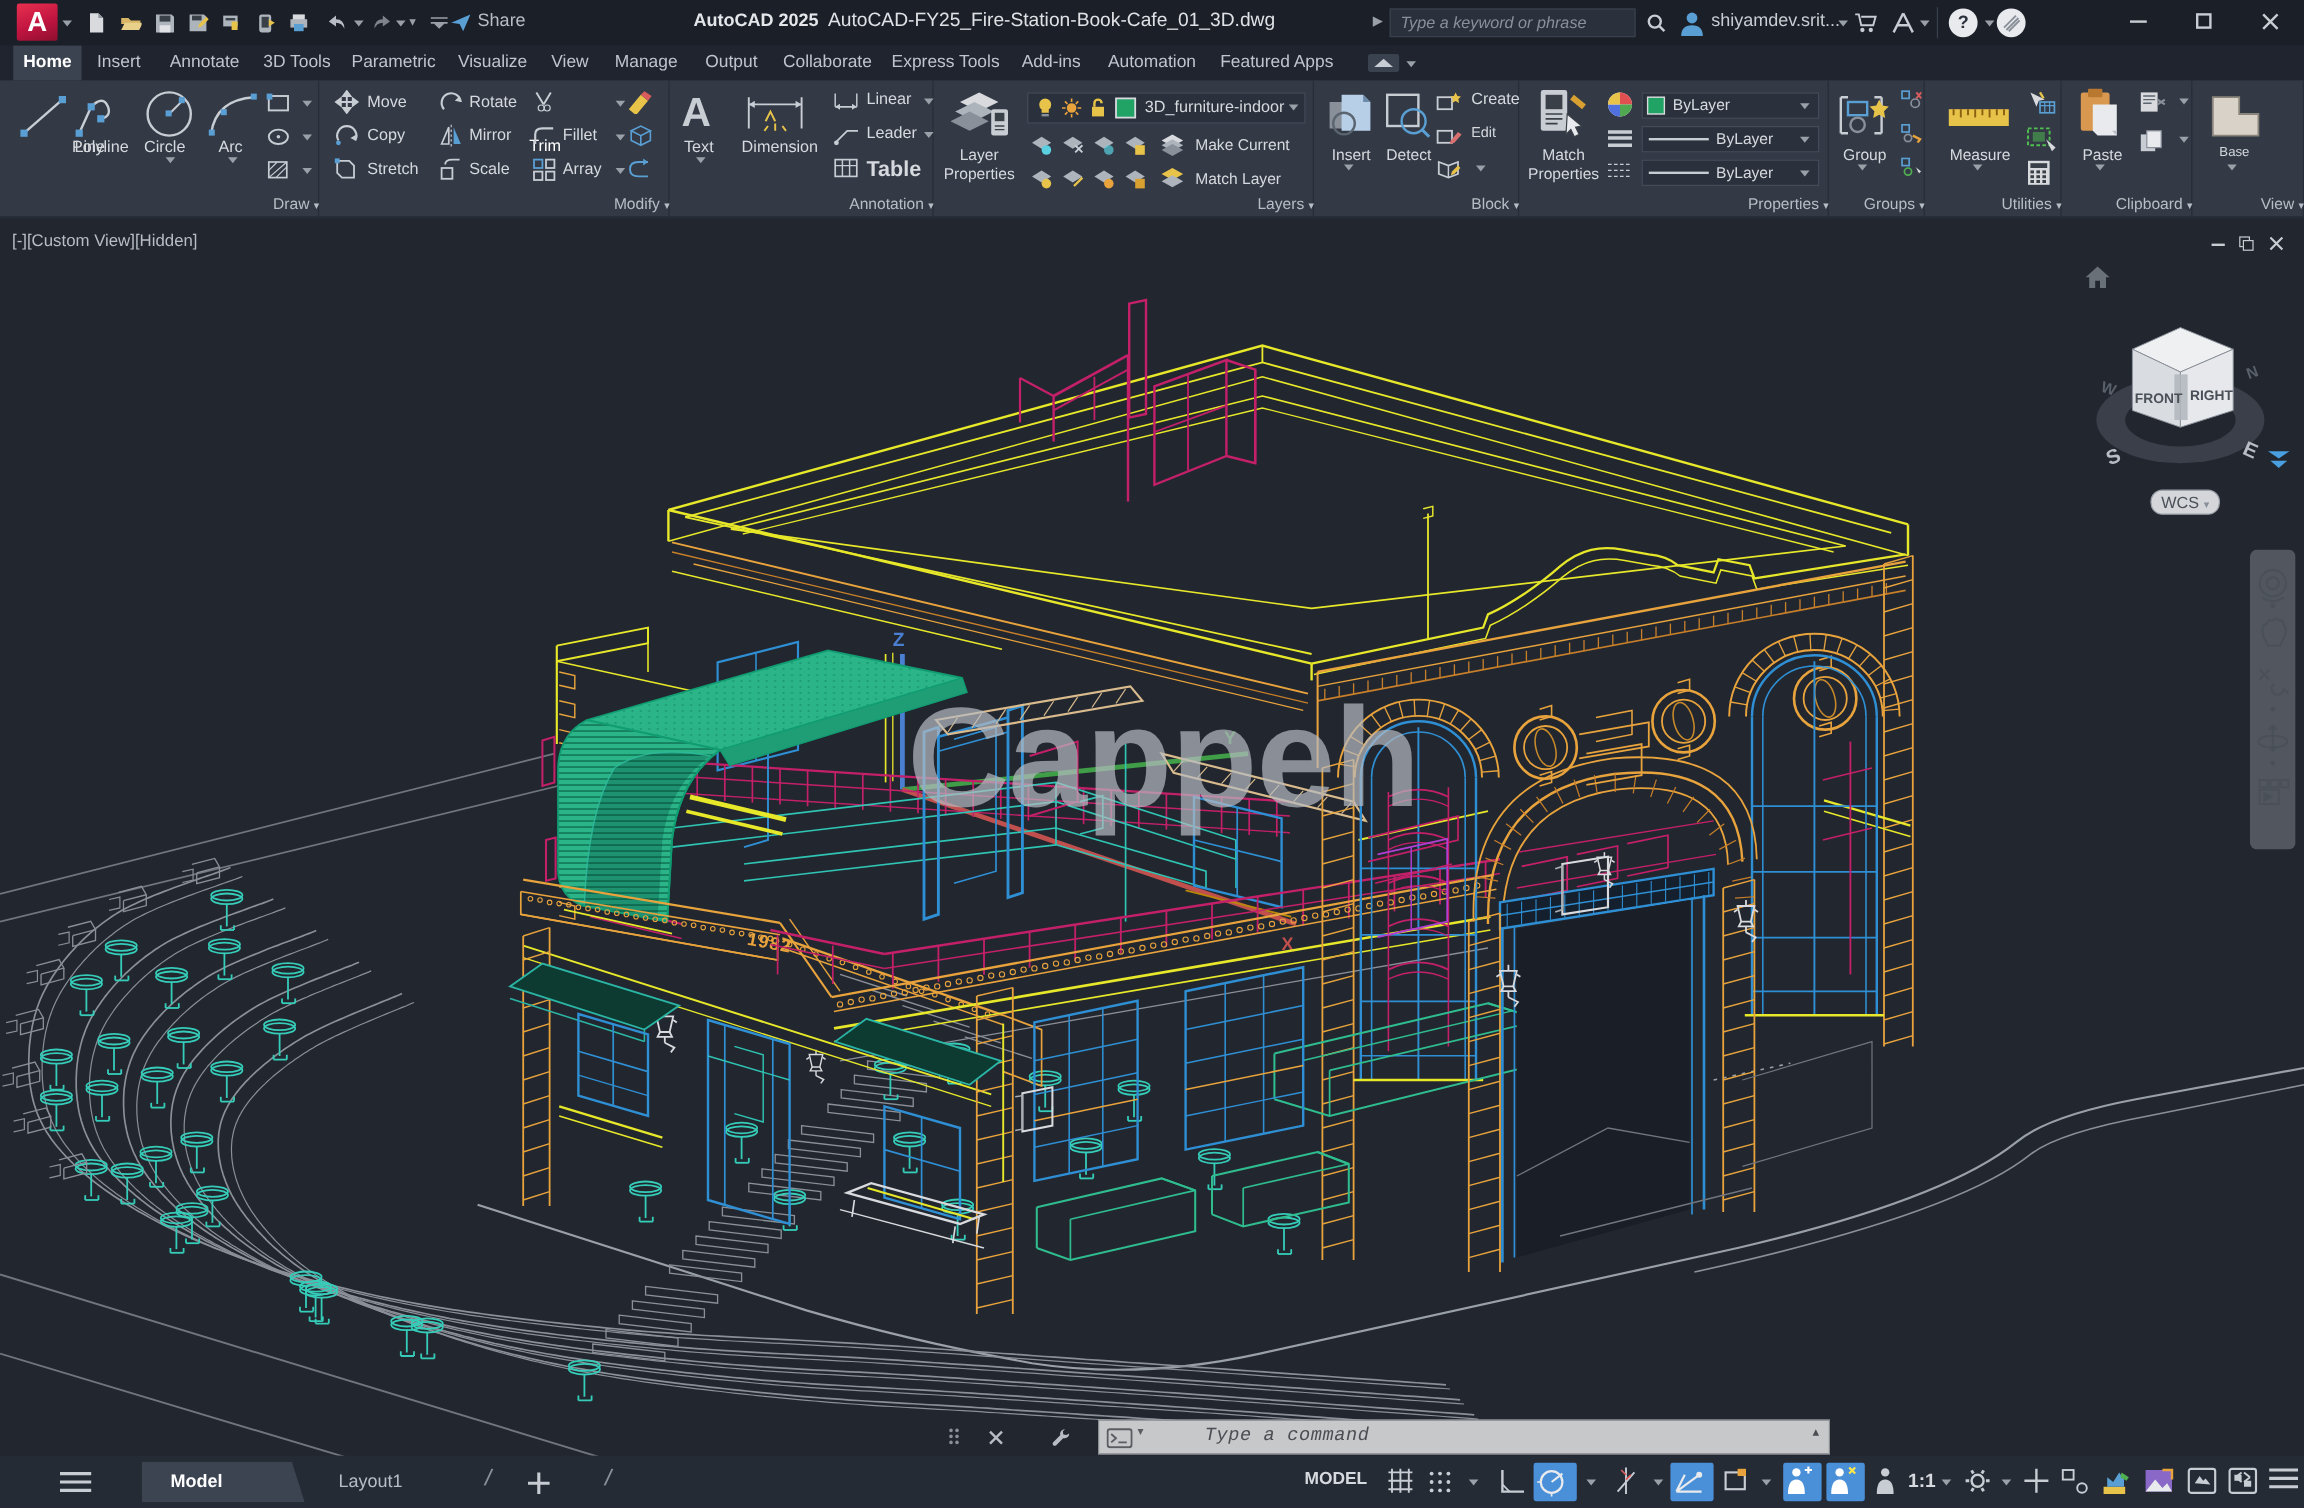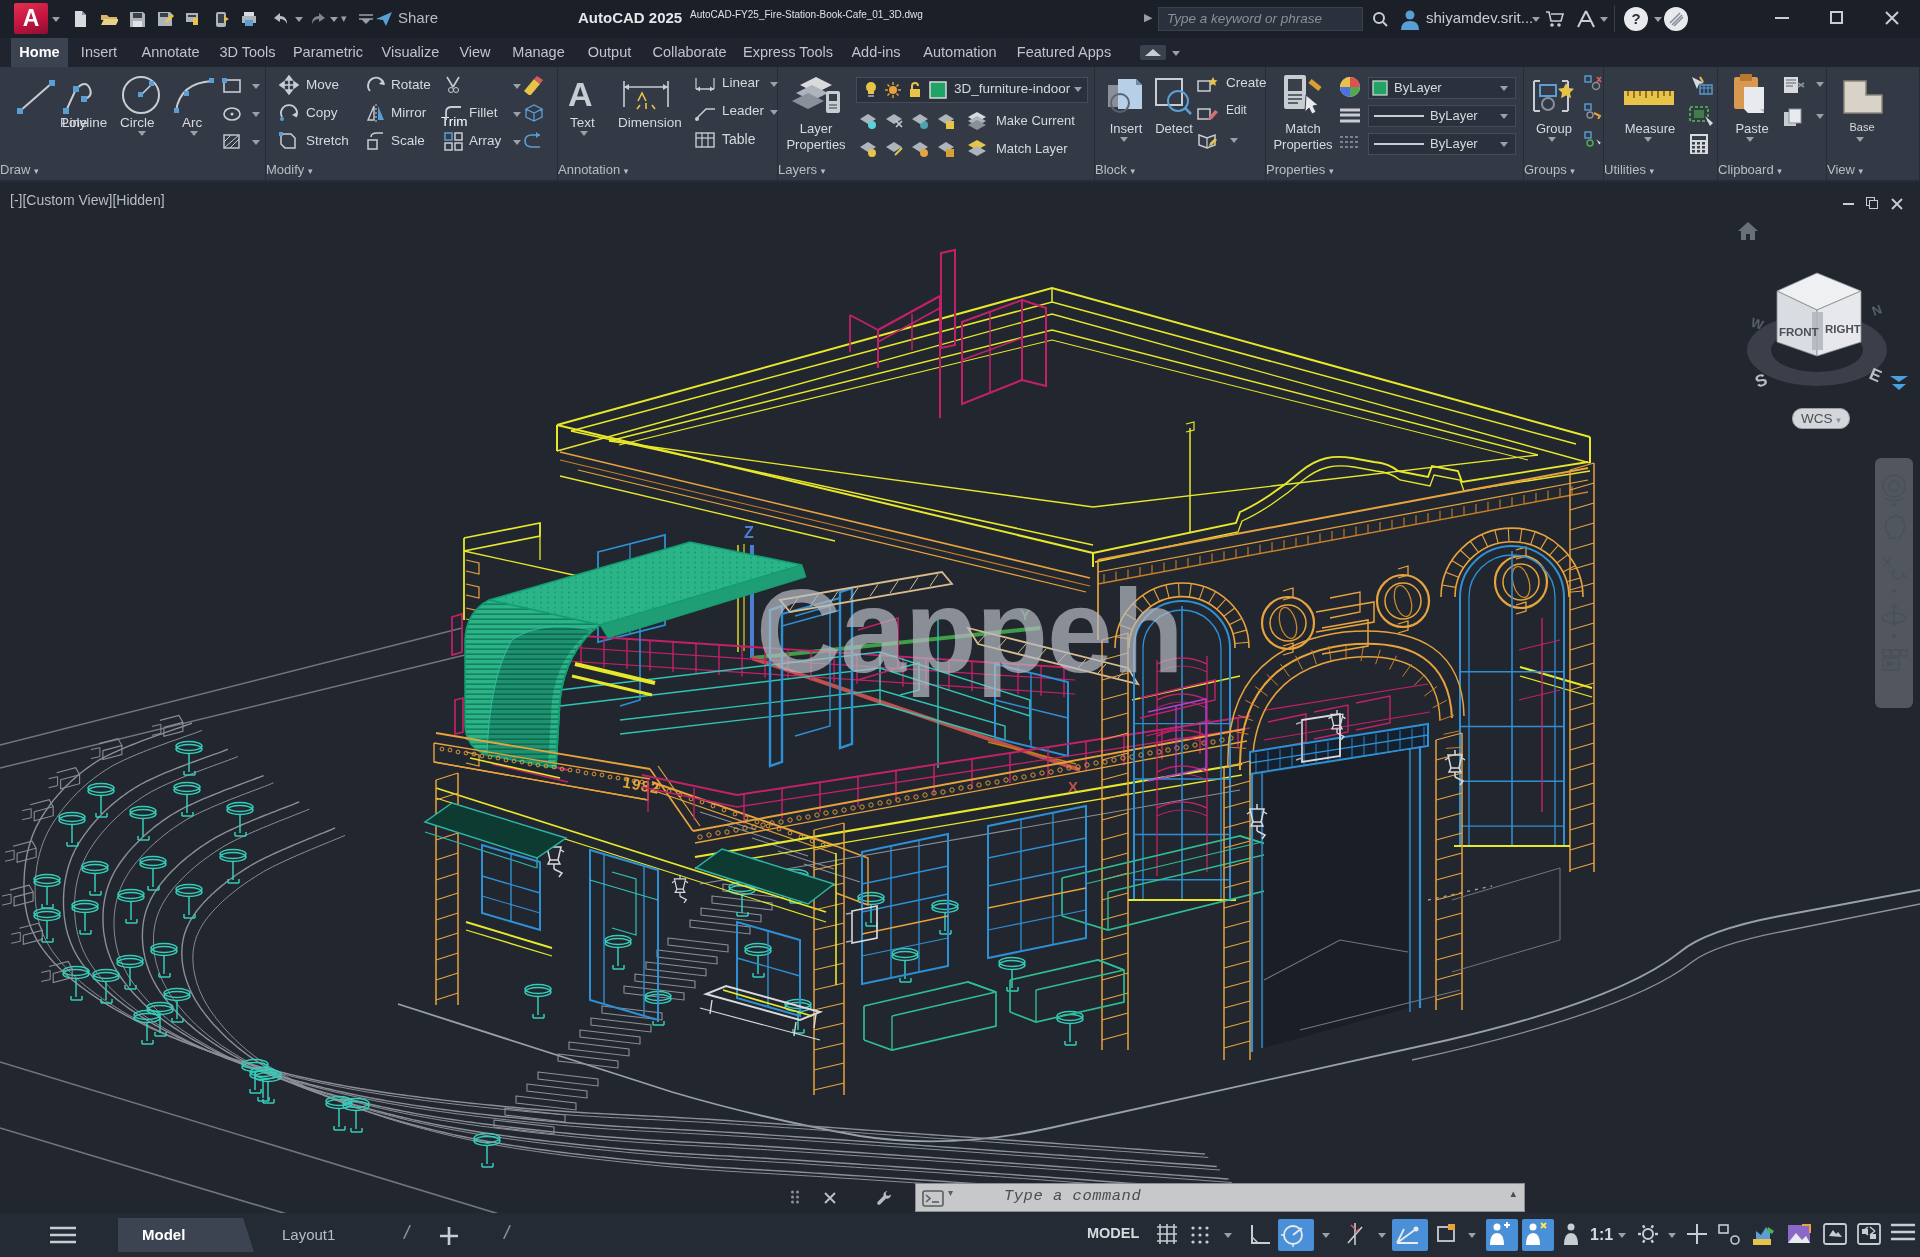--- a/index.html
+++ b/index.html
@@ -6,21 +6,21 @@
 html,body { width:1920px; height:1257px; overflow:hidden; background:#242933; font-family:"Liberation Sans", sans-serif; }
 #app { position:absolute; inset:0; width:1920px; height:1257px; }
 #titlebar { position:absolute; left:0; top:0; width:1920px; height:38px; background:#1a1f28; }
 .tb-txt { position:absolute; top:9px; color:#d8d8d8; font-size:15px; white-space:nowrap; }
 #apbtn { position:absolute; left:14px; top:3px; width:34px; height:31px; background:linear-gradient(160deg,#e8304f 0%,#c01440 55%,#8e0f30 100%); border-radius:2px; color:#fff; font-weight:bold; font-size:23px; text-align:center; line-height:30px; }
 .caret { position:absolute; width:0; height:0; border-left:4.5px solid transparent; border-right:4.5px solid transparent; border-top:5px solid #9aa0a8; }
 #tabrow { position:absolute; left:0; top:38px; width:1920px; height:29px; background:#1f242e; }
 .rtab { position:absolute; top:0; height:29px; line-height:29px; color:#c0c4cc; font-size:14.5px; }
 .rtab.sel { background:#3b4350; color:#ffffff; font-weight:bold; }
 #ribbon { position:absolute; left:0; top:67px; width:1920px; height:115px; background:#333a46; border-bottom:2px solid #272d38; }
-.plabel { position:absolute; bottom:3px; text-align:left; color:#b8bdc5; font-size:13px; }
+.plabel { position:absolute; bottom:3px; text-align:right; color:#b8bdc5; font-size:13px; }
 #dwg { position:absolute; left:0; top:182px; width:1920px; height:1031px; background:#22272f; }
 #cmdbar { position:absolute; left:787px; top:1183px; width:748px; height:30px; }
 #cmdbox { position:absolute; left:128px; top:0; width:610px; height:29px; background:#c6c8ca; border:1px solid #8a8d92; }
 #statusbar { position:absolute; left:0; top:1213px; width:1920px; height:44px; background:#252b35; }
 </style>
 </head>
 <body>
 <div id="app">
 <div id="titlebar">
       <div id="apbtn">A</div>
@@ -68,21 +68,21 @@
       <div class="caret" style="left:330px;top:17px;"></div>
       <div style="position:absolute;left:341px;top:12px;color:#9aa0a8;font-size:11px;">▾</div>
       <div style="position:absolute;left:357px;top:10px;"><svg width="18" height="18" viewBox="0 0 18 18" style="">
           <path d="M2,9 h14 M2,5 h14 M9,13 l-4,-4 h8 z" stroke="#9aa0a8" stroke-width="1.4" fill="#9aa0a8"></path>
         </svg></div>
       <div style="position:absolute;left:374px;top:9px;"><svg width="20" height="20" viewBox="0 0 20 20" style="">
           <path d="M2,10 L18,3 L12,17 L9,11 Z" fill="#5a9fd4"></path>
         </svg></div>
       <span class="tb-txt" style="left:398px;color:#b8bdc5;">Share</span>
       <span class="tb-txt" style="left:578px;color:#e4e6e9;font-weight:bold;">AutoCAD 2025</span>
-      <span class="tb-txt" style="left:690px;color:#dfe1e5;font-size:10px;">AutoCAD-FY25_Fire-Station-Book-Cafe_01_3D.dwg</span>
+      <span class="tb-txt" style="left:690px;color:#dfe1e5;font-size:16px;">AutoCAD-FY25_Fire-Station-Book-Cafe_01_3D.dwg</span>
       <div style="position:absolute;left:1144px;top:11px;color:#9aa0a8;font-size:11px;">▶</div>
       <div style="position:absolute;left:1158px;top:7px;width:205px;height:24px;background:#2b313c;border:1px solid #3a414d;color:#8a909a;font-style:italic;font-size:13.5px;line-height:22px;padding-left:8px;">Type a keyword or phrase</div>
       <div style="position:absolute;left:1371px;top:10px;"><svg width="18" height="18" viewBox="0 0 18 18" style="">
           <circle cx="8" cy="8" r="5" fill="none" stroke="#c8ccd3" stroke-width="2"></circle>
           <line x1="12" y1="12" x2="16" y2="16" stroke="#c8ccd3" stroke-width="2"></line>
         </svg></div>
       <div style="position:absolute;left:1400px;top:8px;"><svg width="20" height="22" viewBox="0 0 20 22" style="">
           <circle cx="10" cy="7" r="4.5" fill="#5a9fd4"></circle>
           <path d="M1,22 Q1,13 10,13 Q19,13 19,22 Z" fill="#5a9fd4"></path>
         </svg></div>
@@ -280,21 +280,21 @@
           <circle cx="3" cy="16" r="2" fill="#c8ccd3"></circle>
         </svg></div>
 <div style="position:absolute;left:722px;top:36px;font-size:13.5px;color:#d6d9de;white-space:nowrap;">Leader</div>
 <div class="caret" style="left:770px;top:43px;"></div>
 <div style="position:absolute;left:694px;top:64px;"><svg width="24" height="18" viewBox="0 0 24 18" style="">
           <rect x="2" y="2" width="18" height="14" stroke="#c8ccd3" stroke-width="1.4" fill="none"></rect>
           <line x1="2" y1="7" x2="20" y2="7" stroke="#c8ccd3" stroke-width="1.2"></line>
           <line x1="8" y1="2" x2="8" y2="16" stroke="#c8ccd3" stroke-width="1.2"></line>
           <line x1="14" y1="2" x2="14" y2="16" stroke="#c8ccd3" stroke-width="1.2"></line>
         </svg></div>
-<div style="position:absolute;left:722px;top:64px;font-size:14px;color:#d6d9de;white-space:nowrap;">Table</div>
+<div style="position:absolute;left:722px;top:64px;font-size:18px;color:#d6d9de;white-space:nowrap;font-weight:bold;">Table</div>
 <div style="position:absolute;left:792px;top:6px;"><svg width="52" height="44" viewBox="0 0 52 44" style="">
           <path d="M8,12 l16,-8 16,8 -16,8 z" fill="#d8dade"></path>
           <path d="M4,20 l16,-8 16,8 -16,8 z" fill="#aeb4bc"></path>
           <path d="M0,28 l16,-8 16,8 -16,8 z" fill="#8a909a"></path>
           <rect x="34" y="18" width="14" height="22" rx="2" fill="#c8ccd3"></rect>
           <rect x="37" y="21" width="8" height="7" fill="#3a4048"></rect>
           <path d="M37,32 h8 M37,35 h8" stroke="#3a4048" stroke-width="1.2"></path>
         </svg></div>
 <div style="position:absolute;left:780px;top:54px;font-size:13px;color:#d6d9de;width:72px;text-align:center;white-space:nowrap;">Layer</div>
 <div style="position:absolute;left:780px;top:70px;font-size:13px;color:#d6d9de;width:72px;text-align:center;white-space:nowrap;">Properties</div>

